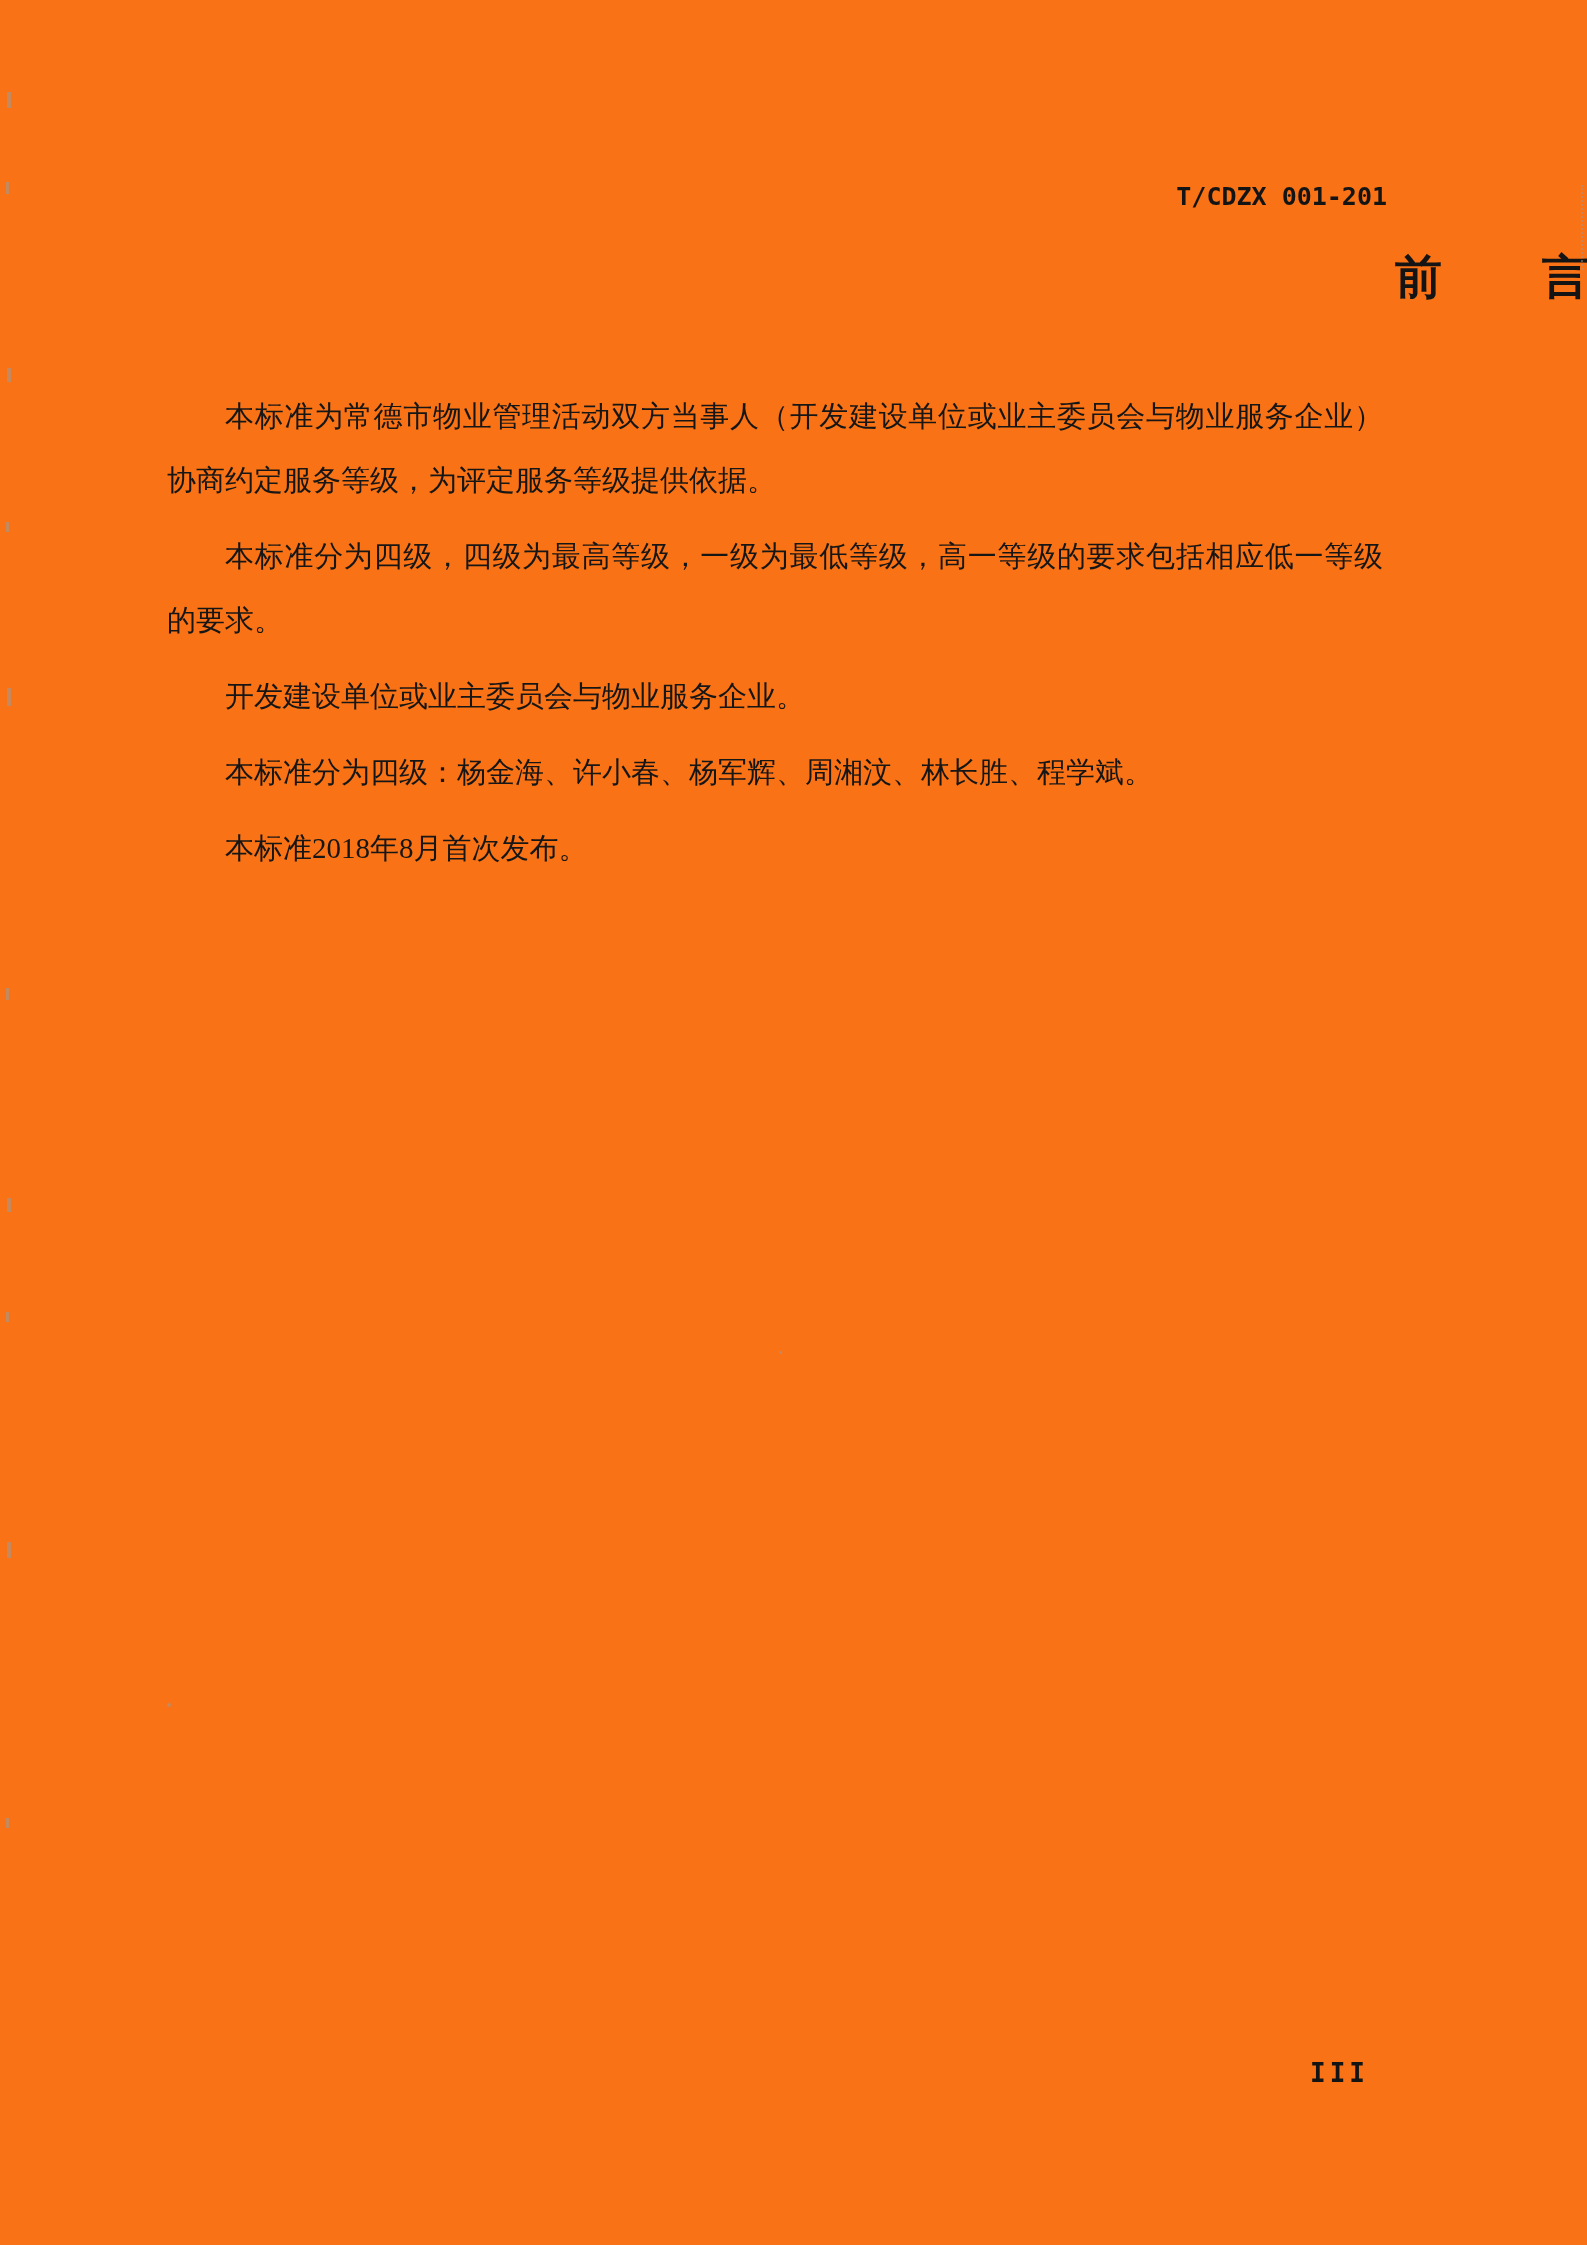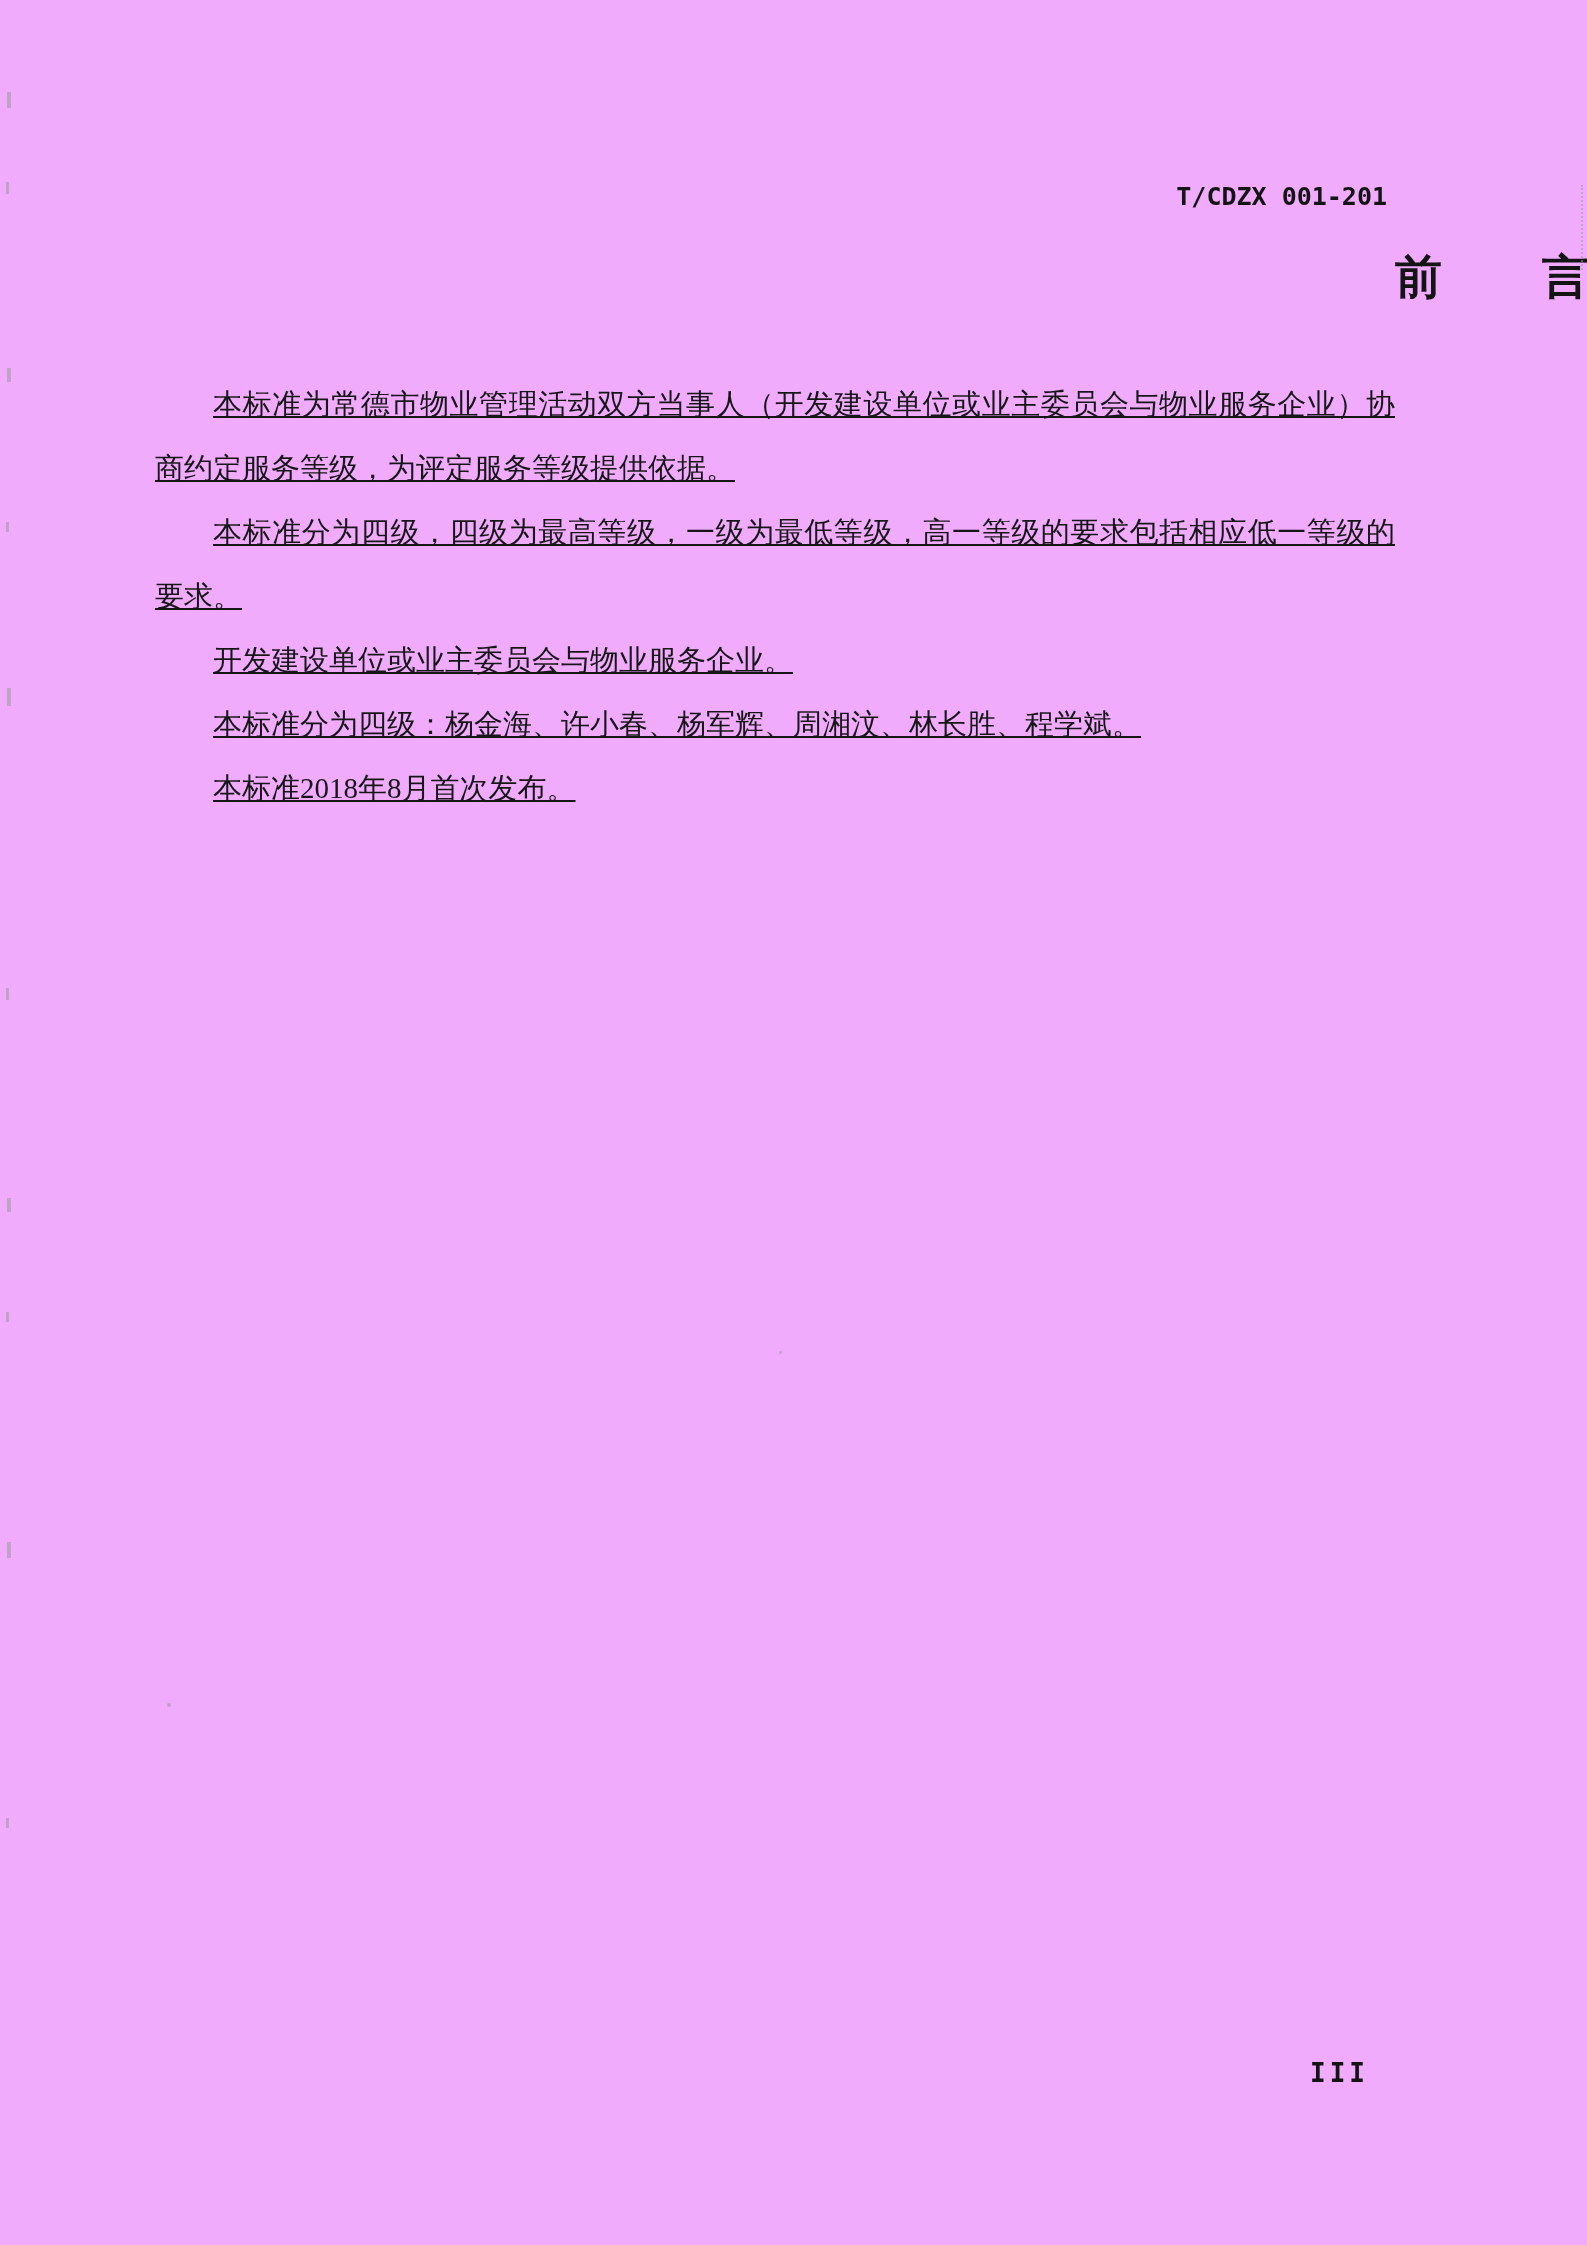--- a/index.html
+++ b/index.html
@@ -5,21 +5,21 @@
   html, body {
     margin: 0;
     padding: 0;
     background: #e8e8e8;
   }
   .page {
     position: relative;
     width: 1587px;
     height: 2245px;
     margin: 0 auto;
-    background: #f0abfc;
+    background: #f97316;
     overflow: hidden;
     color: #1c1c1c;
     font-family: "Liberation Serif", "DejaVu Sans", serif;
   }
   .header-code {
     position: absolute;
     top: 182px;
     right: 200px;
     font-family: "DejaVu Sans Mono", "Liberation Mono", monospace;
     font-size: 25px;
@@ -44,24 +44,23 @@
     position: absolute;
     top: 372px;
     left: 155px;
     width: 1240px;
     font-size: 29px;
     line-height: 64px;
     text-align: justify;
     color: #161616;
   }
   .body-text p {
-    margin: 0;
+    margin: 12px;
     text-indent: 2em;
     word-break: break-all;
-    text-decoration: underline;
   }
   .page-number {
     position: absolute;
     top: 2058px;
     right: 218px;
     font-family: "DejaVu Sans Mono", "Liberation Mono", monospace;
     font-size: 26px;
     font-weight: bold;
     letter-spacing: 4px;
     color: #141414;

